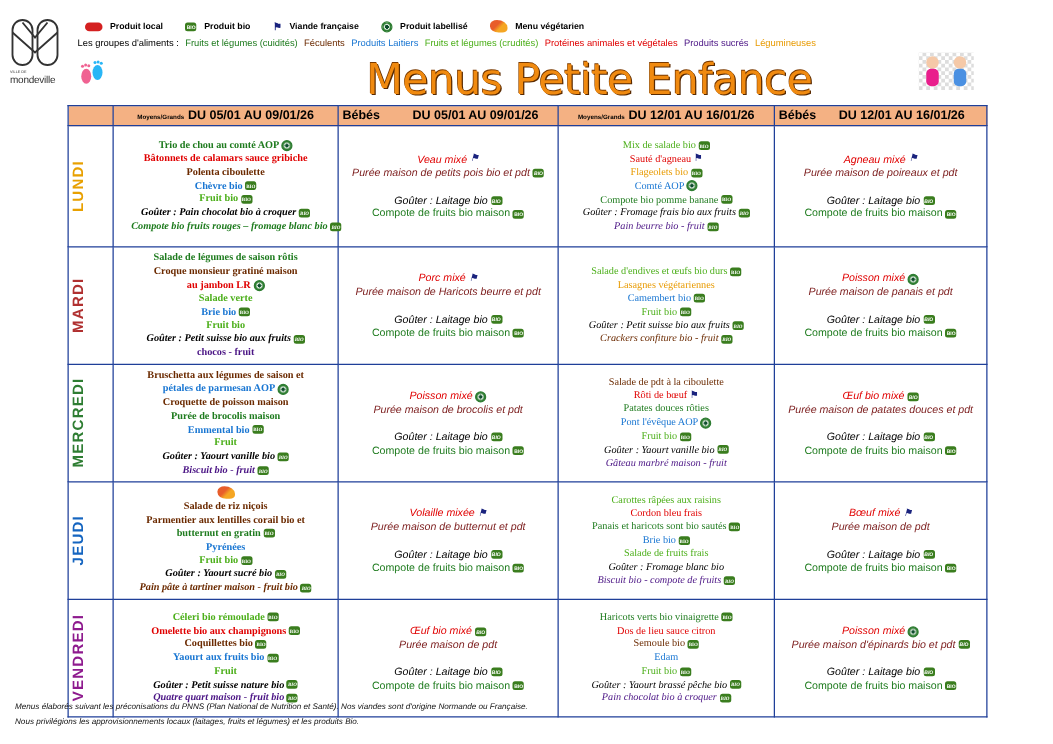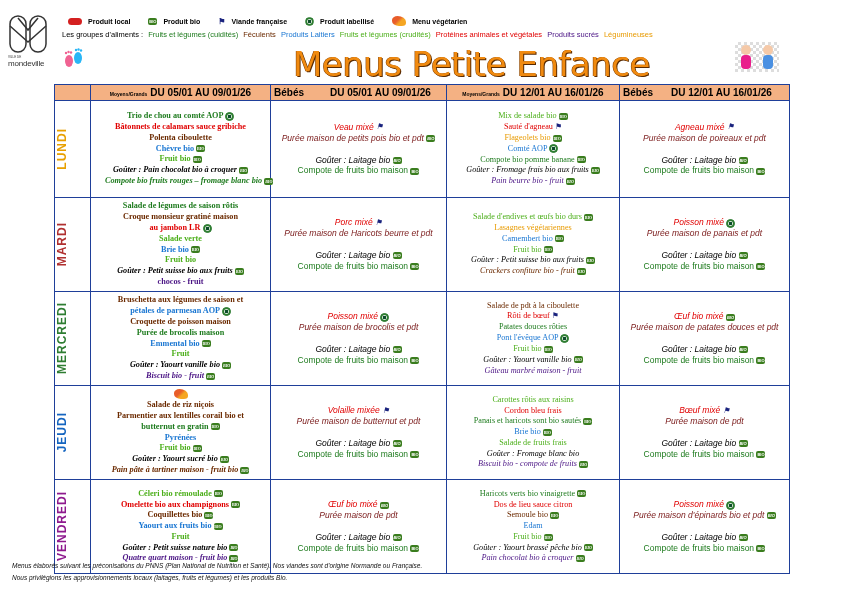--- a/index.html
+++ b/index.html
@@ -269,21 +269,21 @@
         </td>
         <td class="col"><span class="veg"></span><div class="ln c-fec b"><span>Salade de riz niçois</span></div><div class="ln c-fec b"><span>Parmentier aux lentilles corail bio et</span></div><div class="ln c-veg b"><span>butternut en gratin</span> <span class="badge-bio">BIO</span></div><div class="ln c-lait b"><span>Pyrénées</span></div><div class="ln c-fruit b"><span>Fruit bio</span> <span class="badge-bio">BIO</span></div><div class="ln c-black b it"><span>Goûter : Yaourt sucré bio</span> <span class="badge-bio">BIO</span></div><div class="ln c-fec b it"><span>Pain pâte à tartiner maison - fruit bio</span> <span class="badge-bio">BIO</span></div></td>
         <td class="baby">
           <div class="ln c-prot it"><span>Volaille mixée</span> <span class="flag">⚑</span></div>
           <div class="ln c-dark it"><span>Purée maison de butternut et pdt</span></div>
           <div class="gap"></div>
           <div class="ln c-black it"><span>Goûter : Laitage bio</span> <span class="badge-bio">BIO</span></div>
           <div class="ln c-veg"><span>Compote de fruits bio maison</span> <span class="badge-bio">BIO</span></div>
         </td>
         <td class="col">
-          <div class="ln c-fruit"><span>Carottes rôtis aux raisins</span></div>
+          <div class="ln c-fruit"><span>Carottes râpées aux raisins</span></div>
           <div class="ln c-prot"><span>Cordon bleu frais</span></div>
           <div class="ln c-veg"><span>Panais et haricots sont bio sautés</span> <span class="badge-bio">BIO</span></div>
           <div class="ln c-lait"><span>Brie bio</span> <span class="badge-bio">BIO</span></div>
           <div class="ln c-fruit"><span>Salade de fruits frais</span></div>
           <div class="ln c-black it"><span>Goûter : Fromage blanc bio</span></div>
           <div class="ln c-sucre it"><span>Biscuit bio - compote de fruits</span> <span class="badge-bio">BIO</span></div>
         </td>
         <td class="baby">
           <div class="ln c-prot it"><span>Bœuf mixé</span> <span class="flag">⚑</span></div>
           <div class="ln c-dark it"><span>Purée maison de pdt</span></div>

